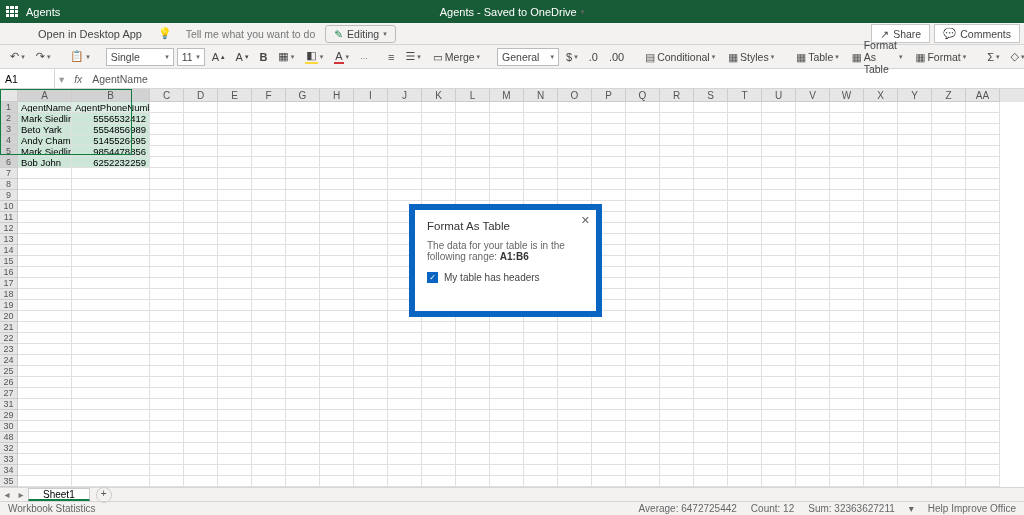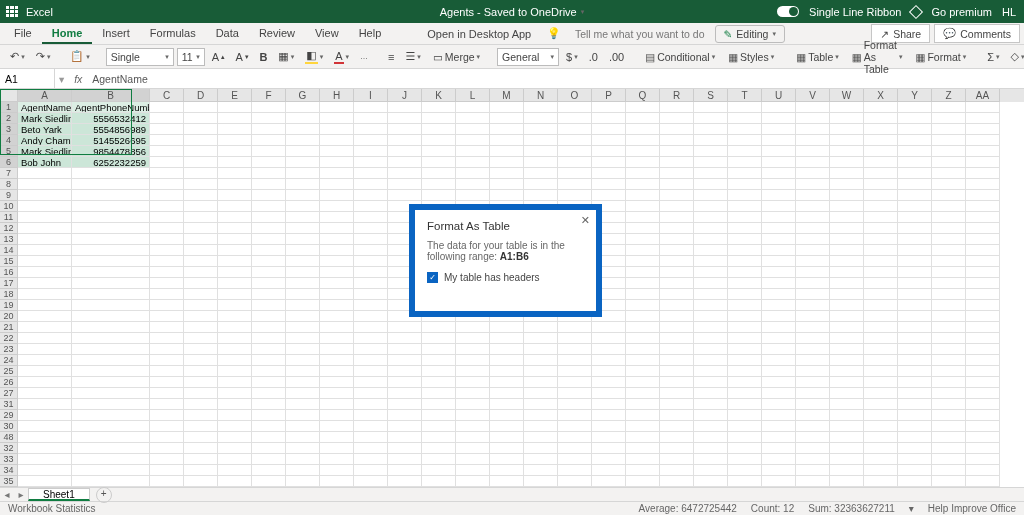--- a/index.html
+++ b/index.html
@@ -94,46 +94,29 @@
         <span></span>
         <span></span>
         <span></span>
         <span></span>
         <span></span>
         <span></span>
         <span></span>
         <span></span>
         <span></span>
       </div>
-    <span>Excel</span>
+    <span>Agents</span>
   </div>
   <div class="center">
     <span>Agents - Saved to OneDrive</span>
     <span class="caret">▾</span>
   </div>
-  <div class="right">
-    <div class="switch"></div>
-    <span>Single Line Ribbon</span>
-    <span class="diamond"></span>
-    <span>Go premium</span>
-    <span>HL</span>
-  </div>
 </div>
 
 <div class="menurow">
-  <div id="menu-items" style="display:flex;">
-      <span class="menuitem">File</span>
-      <span class="menuitem active">Home</span>
-      <span class="menuitem">Insert</span>
-      <span class="menuitem">Formulas</span>
-      <span class="menuitem">Data</span>
-      <span class="menuitem">Review</span>
-      <span class="menuitem">View</span>
-      <span class="menuitem">Help</span>
-    </div>
   <div class="spacer"></div>
   <span class="menuitem">Open in Desktop App</span>
   <span style="color:#999;padding:0 4px;">💡</span>
   <span class="tellme">Tell me what you want to do</span>
   <span class="editing">
       <span class="pen">✎</span>
       <span>Editing</span>
       <span class="caret">▾</span>
     </span>
   <div class="rightbtns">

